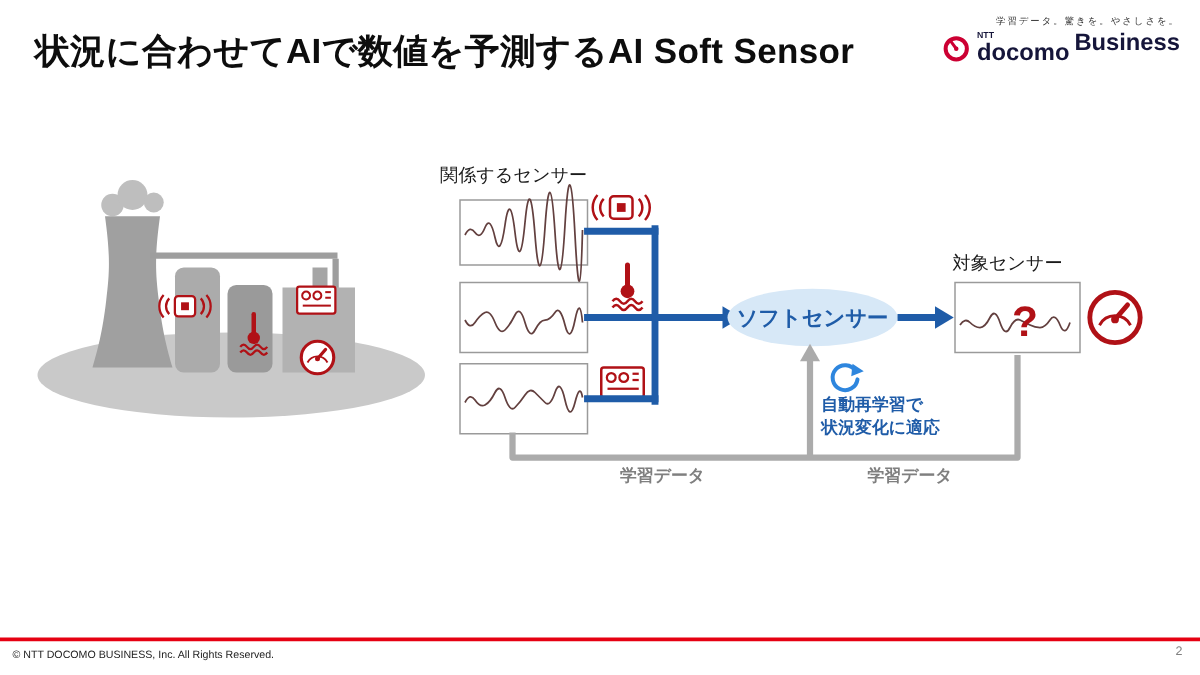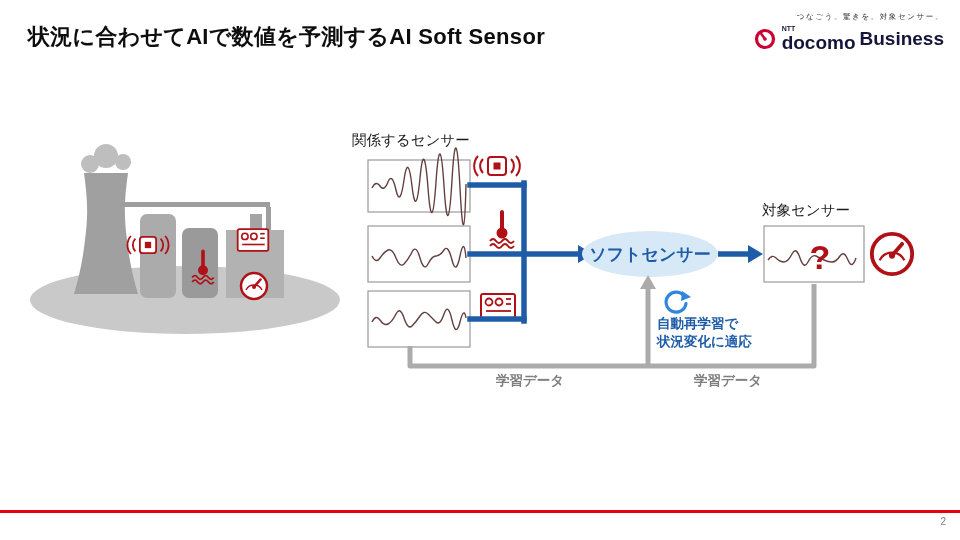--- a/index.html
+++ b/index.html
@@ -1,44 +1,44 @@
 <!DOCTYPE html>
 <html><head>
 <meta charset="utf-8">
 <style>
   html,body{margin:0;padding:0;background:#e9e9e9;}
   .slide{position:relative;width:960px;height:540px;background:#ffffff;overflow:hidden;
          font-family:"Liberation Sans","DejaVu Sans",sans-serif;}
-  .title{position:absolute;left:28px;top:22px;margin:0;font-size:22px;font-weight:800;
+  .title{position:absolute;left:28px;top:22px;margin:0;font-size:28px;font-weight:800;
          color:#0d0d0d;letter-spacing:.3px;}
   .logo{position:absolute;right:16px;top:12px;text-align:right;}
   .logo .tagline{font-size:7.5px;color:#333;letter-spacing:1.6px;margin-bottom:3px;}
   .logo .row{display:flex;align-items:center;justify-content:flex-end;gap:5px;}
-  .wordmark{display:flex;align-items:center;gap:4px;color:#15153a;}
+  .wordmark{display:flex;align-items:flex-start;gap:4px;color:#15153a;}
   .wm-col{display:inline-flex;flex-direction:column;align-items:flex-start;}
   .ntt{font-size:7px;font-weight:700;line-height:1;margin-bottom:1px;color:#15153a;}
   .docomo{font-size:19px;font-weight:800;line-height:1;}
   .business{font-size:19px;font-weight:700;line-height:1;}
   .diagram-svg{position:absolute;left:0;top:118px;}
   .headline{position:absolute;left:0;top:456px;width:100%;text-align:center;
             font-size:27px;font-weight:800;color:#000;}
   .headline span{text-decoration:underline;text-decoration-thickness:2.5px;text-underline-offset:6px;}
   .footer-line{position:absolute;left:0;top:510px;width:100%;height:2.5px;}
   .copyright{position:absolute;left:10px;top:518px;font-size:8.5px;color:#222;}
   .pagenum{position:absolute;right:14px;top:516px;font-size:10px;color:#808080;}
 </style>
 </head>
 <body>
 
 <div class="slide">
 
   <h1 class="title">状況に合わせてAIで数値を予測するAI Soft Sensor</h1>
 
   <div class="logo">
-    <div class="tagline">つなごう。驚きを。対象センサー。</div>
+    <div class="tagline">学習データ。驚きを。やさしさを。</div>
     <div class="row">
       <svg width="24" height="24" viewBox="0 0 24 24">
         <circle cx="12" cy="12" r="8.5" fill="none" stroke="#CC0033" stroke-width="3.2"></circle>
         <line x1="12" y1="12" x2="8" y2="6.5" stroke="#CC0033" stroke-width="2.4" stroke-linecap="round"></line>
         <circle cx="12" cy="12" r="1.8" fill="#CC0033"></circle>
       </svg>
       <span class="wordmark">
         <span class="wm-col">
           <span class="ntt">NTT</span>
           <span class="docomo">docomo</span>
@@ -143,15 +143,16 @@
     </g>
     <text x="657" y="210" font-size="13.5" font-weight="bold" fill="#1F5CA8">自動再学習で</text>
     <text x="657" y="228" font-size="13.5" font-weight="bold" fill="#1F5CA8">状況変化に適応</text>
 
     <text x="530" y="267" font-size="13.5" font-weight="bold" fill="#7F7F7F" text-anchor="middle">学習データ</text>
     <text x="728" y="267" font-size="13.5" font-weight="bold" fill="#7F7F7F" text-anchor="middle">学習データ</text>
   </svg>
 
 
   <div class="footer-line" style="background: rgb(230, 0, 18);"></div>
+  <div class="copyright">© NTT DOCOMO BUSINESS, Inc. All Rights Reserved.</div>
   <div class="pagenum">2</div>
 
 </div>
 
 </body></html>

